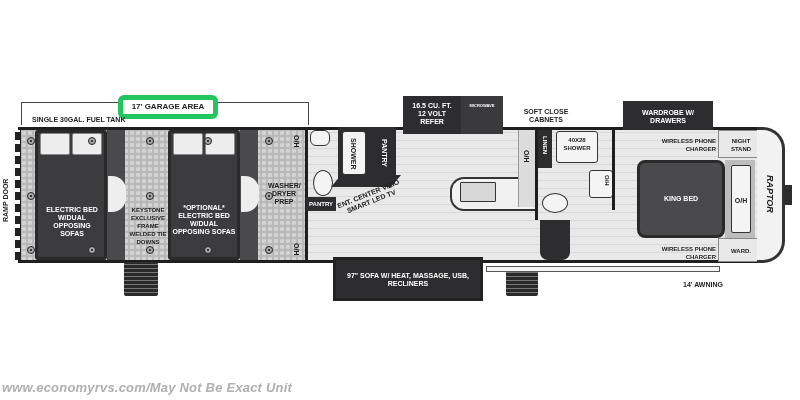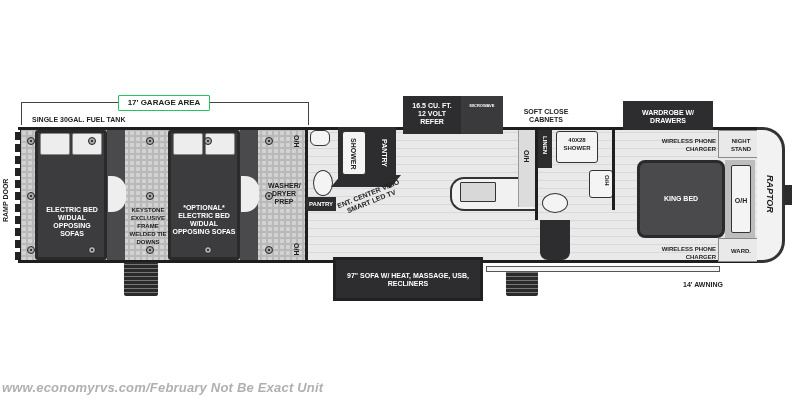--- a/index.html
+++ b/index.html
@@ -23,21 +23,21 @@
   .darkbox { position:absolute; background:#2d2c2e; }
   .whitebox { position:absolute; background:#f4f4f4; border:1.5px solid #333; box-sizing:border-box; border-radius:3px; }
   .wall { position:absolute; background:#1e1e1e; }
   .tire { position:absolute; background:repeating-linear-gradient(0deg, #2a2a2a 0 3px, #777 3px 4px); border-radius:2px; }
   .dot { position:absolute; width:5px; height:5px; border-radius:50%; background:#1d5fb5; }
 </style>
 </head>
 <body>
 
 <div class="abs" style="left:21px;top:102px;width:286px;height:22px;border-top:1px solid #444;border-left:1px solid #444;border-right:1px solid #444;"></div>
-<div class="abs" style="left:118px;top:95px;width:90px;height:14px;background:#fff;border:1px solid #22c55e;border-radius:1px;">
+<div class="abs" style="left:118px;top:95px;width:90px;height:14px;background:#fff;border:5px solid #22c55e;border-radius:6px;">
   <div class="lbl dark" style="left:0;top:3px;width:90px;font-size:8px;">17' Garage Area</div>
 </div>
 <div class="lbl dark" style="left:32px;top:116px;width:110px;text-align:left;">Single 30Gal. Fuel Tank</div>
 
 <div class="shell"></div>
 <div class="garage-floor"></div>
 <div class="living-floor"></div>
 
 <div class="abs" style="left:15px;top:130px;width:5px;height:130px;background:repeating-linear-gradient(0deg,#222 0 8px,#fff 8px 12px);"></div>
 <div class="lbl dark vert-up" style="left:2px;top:170px;height:60px;">Ramp Door</div>
@@ -141,13 +141,13 @@
 <div class="abs" style="left:757px;top:127px;width:28px;height:136px;background:#f2f2f2;border:3px solid #333;border-left:none;border-radius:0 22px 22px 0;box-sizing:border-box;"></div>
 <div class="lbl dark vert" style="left:766px;top:175px;font-size:9px;font-style:italic;">Raptor</div>
 <div class="darkbox" style="left:784px;top:185px;width:8px;height:20px;"></div>
 
 <div class="tire" style="left:124px;top:262px;width:34px;height:34px;"></div>
 <div class="tire" style="left:506px;top:268px;width:32px;height:28px;"></div>
 
 <div class="abs" style="left:486px;top:266px;width:232px;height:4px;border:1px solid #555;background:#f5f5f5;"></div>
 <div class="lbl dark" style="left:682px;top:281px;width:42px;">14' Awning</div>
 
-<div class="abs" style="left:2px;top:380px;font-family:'Liberation Sans',sans-serif;font-weight:bold;font-style:italic;font-size:13px;color:#b0b0b0;letter-spacing:0.2px;">www.economyrvs.com/February Not Be Exact Unit</div>
+<div class="abs" style="left:2px;top:380px;font-family:'Liberation Sans',sans-serif;font-weight:bold;font-style:italic;font-size:13px;color:#b0b0b0;letter-spacing:0.2px;">www.economyrvs.com/May Not Be Exact Unit</div>
 
 </body></html>

